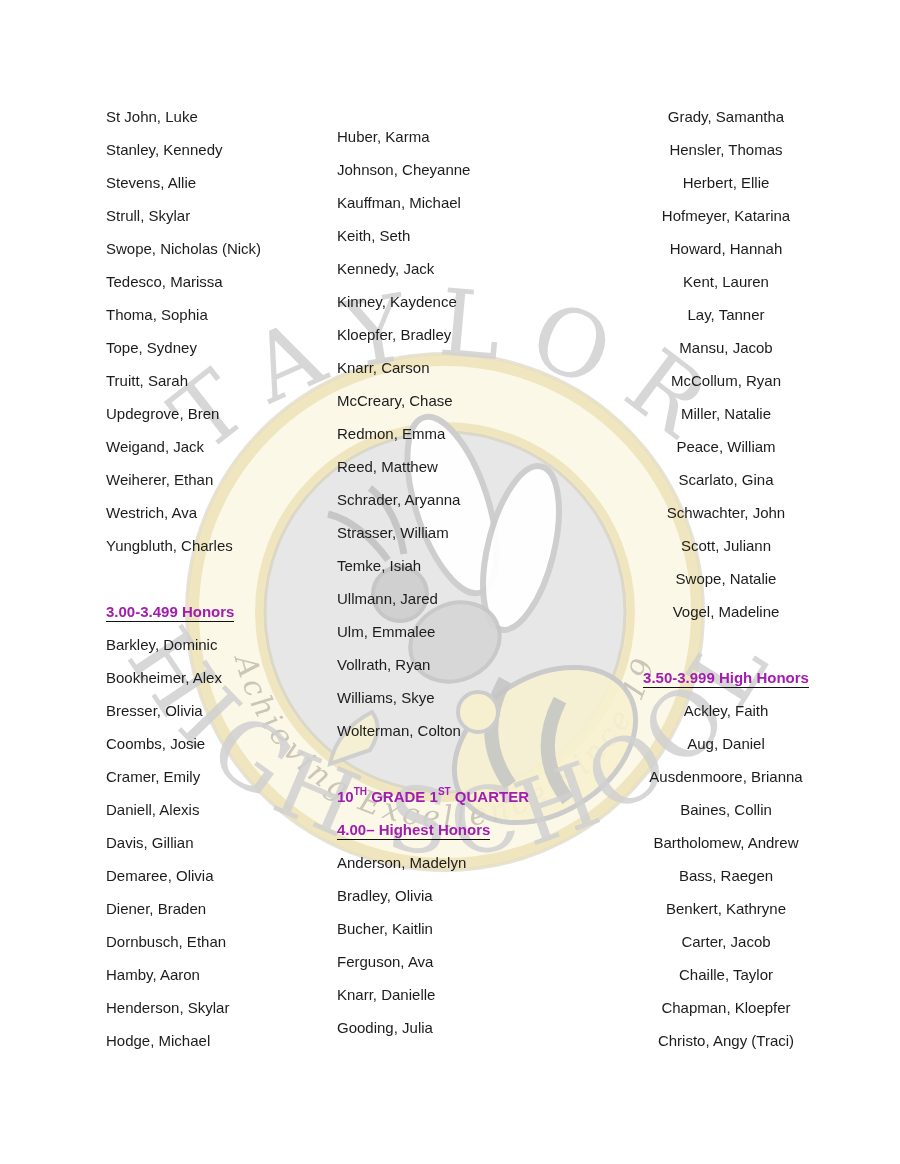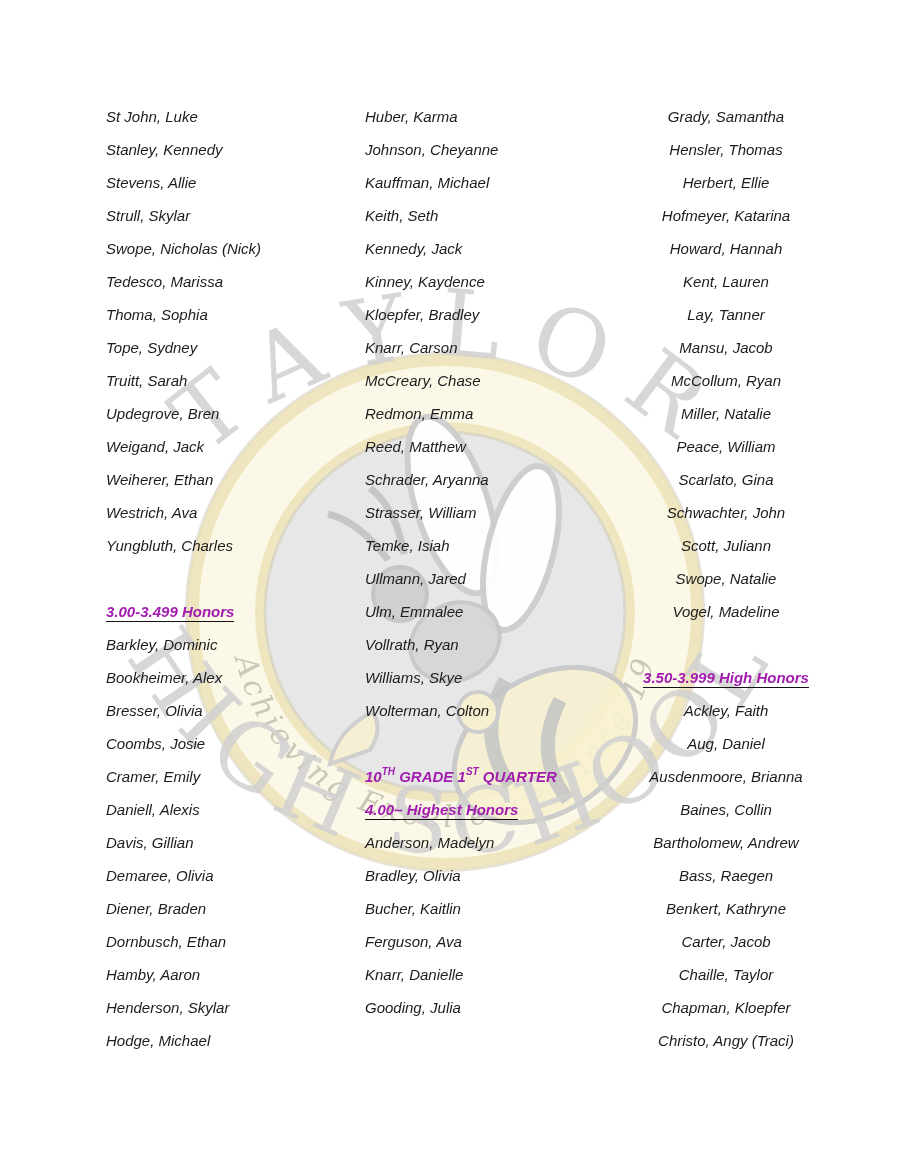--- a/index.html
+++ b/index.html
@@ -15,23 +15,23 @@
   
   .watermark {
     position: absolute; left: 0; top: 0;
     width: 900px; height: 1164px;
     z-index: 0;
     pointer-events: none;
   }
 
   
   .columns { position: absolute; left: 0; top: 0; width: 900px; height: 1164px; z-index: 1; }
-  .col { position: absolute; top: 100px; width: 252px; font-style: italic; }
+  .col { position: absolute; top: 100px; width: 252px; }
   .col-1 { left: 106px; }
-  .col-2 { left: 365px; }
+  .col-2 { left: 337px; margin-top: 20px; }
   .col-3 { left: 600px; text-align: center; }
   .row {
     height: 33px; line-height: 33px;
     font-size: 15px; color: #1c1c1c;
     white-space: nowrap;
   }
   .row.blank { visibility: hidden; }
   .row.bold { font-weight: bold; color: #a21caf; }
   .row .u { border-bottom: 1.6px solid #111111; padding-bottom: 1px; }
   .row sup {

